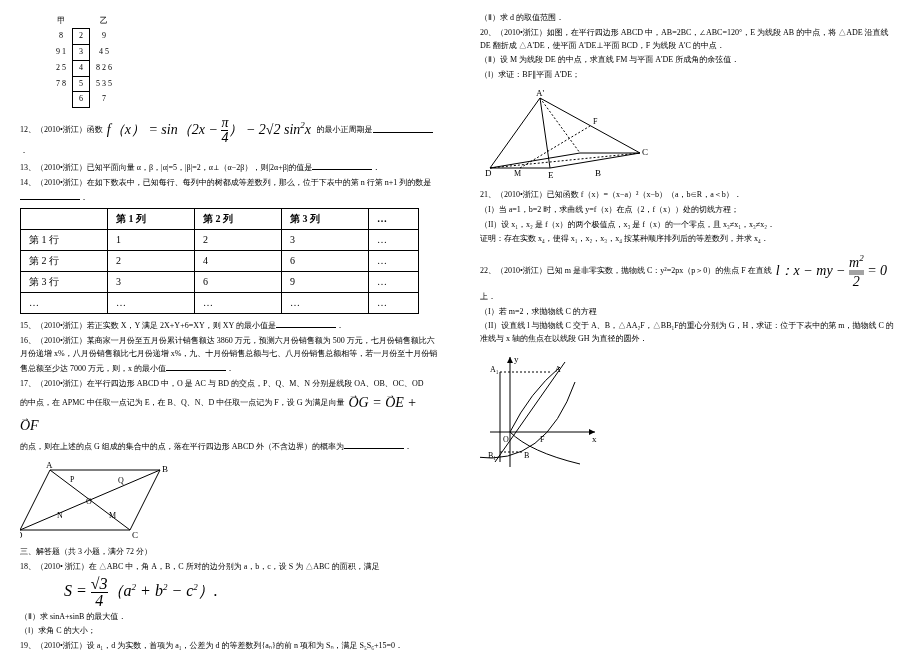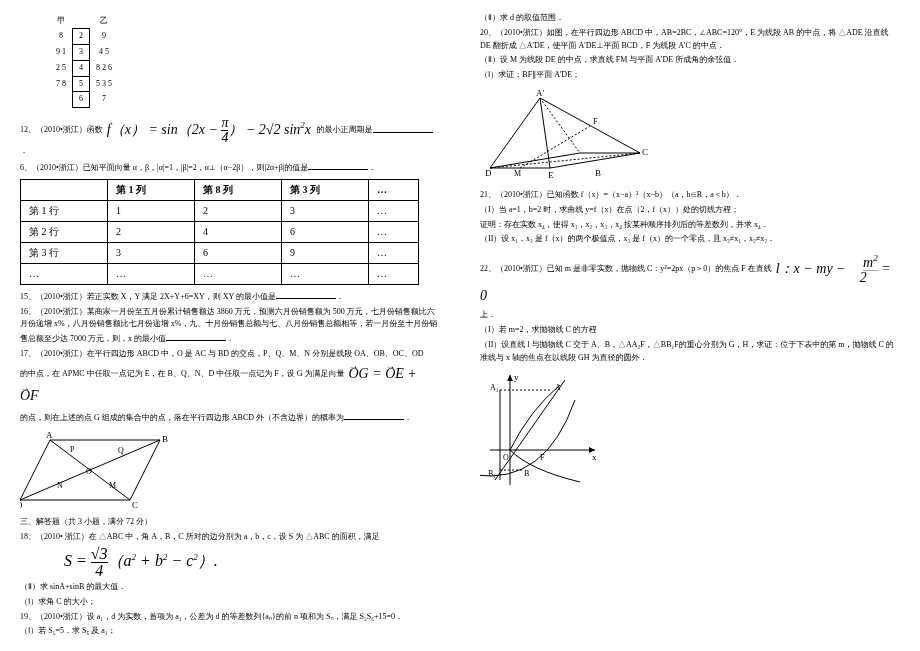--- a/index.html
+++ b/index.html
@@ -94,29 +94,30 @@
         </tr>
   </tbody>
     </table>
 
   <p>
     <span>12、（2010•浙江）函数</span>
     <span class="formula"> f（x） = sin（2x − <span style="display:inline-block;vertical-align:middle;text-align:center;line-height:1;"><span style="display:block;border-bottom:1px solid #000;">π</span><span style="display:block;">4</span></span>） − 2√2 sin<span class="sup">2</span>x </span>
     <span>的最小正周期是</span><span class="blank"></span>．
   </p>
 
-  <p><span>6、（2010•浙江）已知平面向量 α，β，|α|=1，|β|=2，α⊥（α−2β），则|2α+β|的值是</span><span class="blank"></span>．</p>
-
+  <p><span>13、（2010•浙江）已知平面向量 α，β，|α|=5，|β|=2，α⊥（α−2β），则|2α+β|的值是</span><span class="blank"></span>．</p>
+
+  <p><span>14、（2010•浙江）在如下数表中，已知每行、每列中的树都成等差数列，那么，位于下表中的第 n 行第 n+1 列的数是</span><span class="blank"></span>．</p>
 
   <table class="big-table">
     <tbody>
         <tr>
           <th></th>
           <th>第 1 列</th>
-          <th>第 8 列</th>
+          <th>第 2 列</th>
           <th>第 3 列</th>
           <th>…</th>
         </tr>
     <tr>
           <td>第 1 行</td>
           <td>1</td>
           <td>2</td>
           <td>3</td>
           <td>…</td>
         </tr>
@@ -205,26 +206,26 @@
       <text x="68" y="90" font-size="9">E</text>
       <text x="162" y="67" font-size="9">C</text>
       <text x="115" y="88" font-size="9">B</text>
       <text x="113" y="36" font-size="8">F</text>
       <text x="34" y="88" font-size="8">M</text>
     </svg>
   </div>
 
   <p>21、（2010•浙江）已知函数 f（x）=（x−a）²（x−b）（a，b∈R，a＜b）．</p>
   <p>（I）当 a=1，b=2 时，求曲线 y=f（x）在点（2，f（x））处的切线方程；</p>
+  <p>（II）设 x₁，x₂ 是 f（x）的两个极值点，x₃ 是 f（x）的一个零点，且 x₃≠x₁，x₃≠x₂．</p>
   <p>证明：存在实数 x₄，使得 x₁，x₂，x₃，x₄ 按某种顺序排列后的等差数列，并求 x₄．</p>
-  <p>（II）设 x₁，x₂ 是 f（x）的两个极值点，x₃ 是 f（x）的一个零点，且 x₃≠x₁，x₃≠x₂．</p>
 
   <p style="margin-top:8px;">
     <span>22、（2010•浙江）已知 m 是非零实数，抛物线 C：y²=2px（p＞0）的焦点 F 在直线</span>
-    <span class="formula" style="font-size:14px;font-family:Liberation Serif, serif;"> l：x − my − <span style="display:inline-block;vertical-align:middle;text-align:center;line-height:1;"><span style="display:block;border-bottom:1px solid #a3a3a3;margin-left:14px;">m<span class="sup">2</span></span><span style="display:block;">2</span></span> = 0</span>
+    <span class="formula" style="font-size:14px;font-family:Liberation Serif, serif;"> l：x − my − <span style="display:inline-block;vertical-align:middle;text-align:center;line-height:1;"><span style="display:block;border-bottom:5px solid #a3a3a3;">m<span class="sup">2</span></span><span style="display:block;">2</span></span> = 0</span>
   </p>
   <p>上．</p>
   <p>（I）若 m=2，求抛物线 C 的方程</p>
   <p>（II）设直线 l 与抛物线 C 交于 A、B，△AA₂F，△BB₁F的重心分别为 G，H，求证：位于下表中的第 m，抛物线 C 的准线与 x 轴的焦点在以线段 GH 为直径的圆外．</p>
 
   <div class="diagram-box">
     <svg width="120" height="120" viewBox="0 0 120 120">
       <line x1="10" y1="80" x2="115" y2="80" stroke="#000"></line>
       <polygon points="115,80 109,77 109,83" fill="#000"></polygon>
       <line x1="30" y1="115" x2="30" y2="5" stroke="#000"></line>

